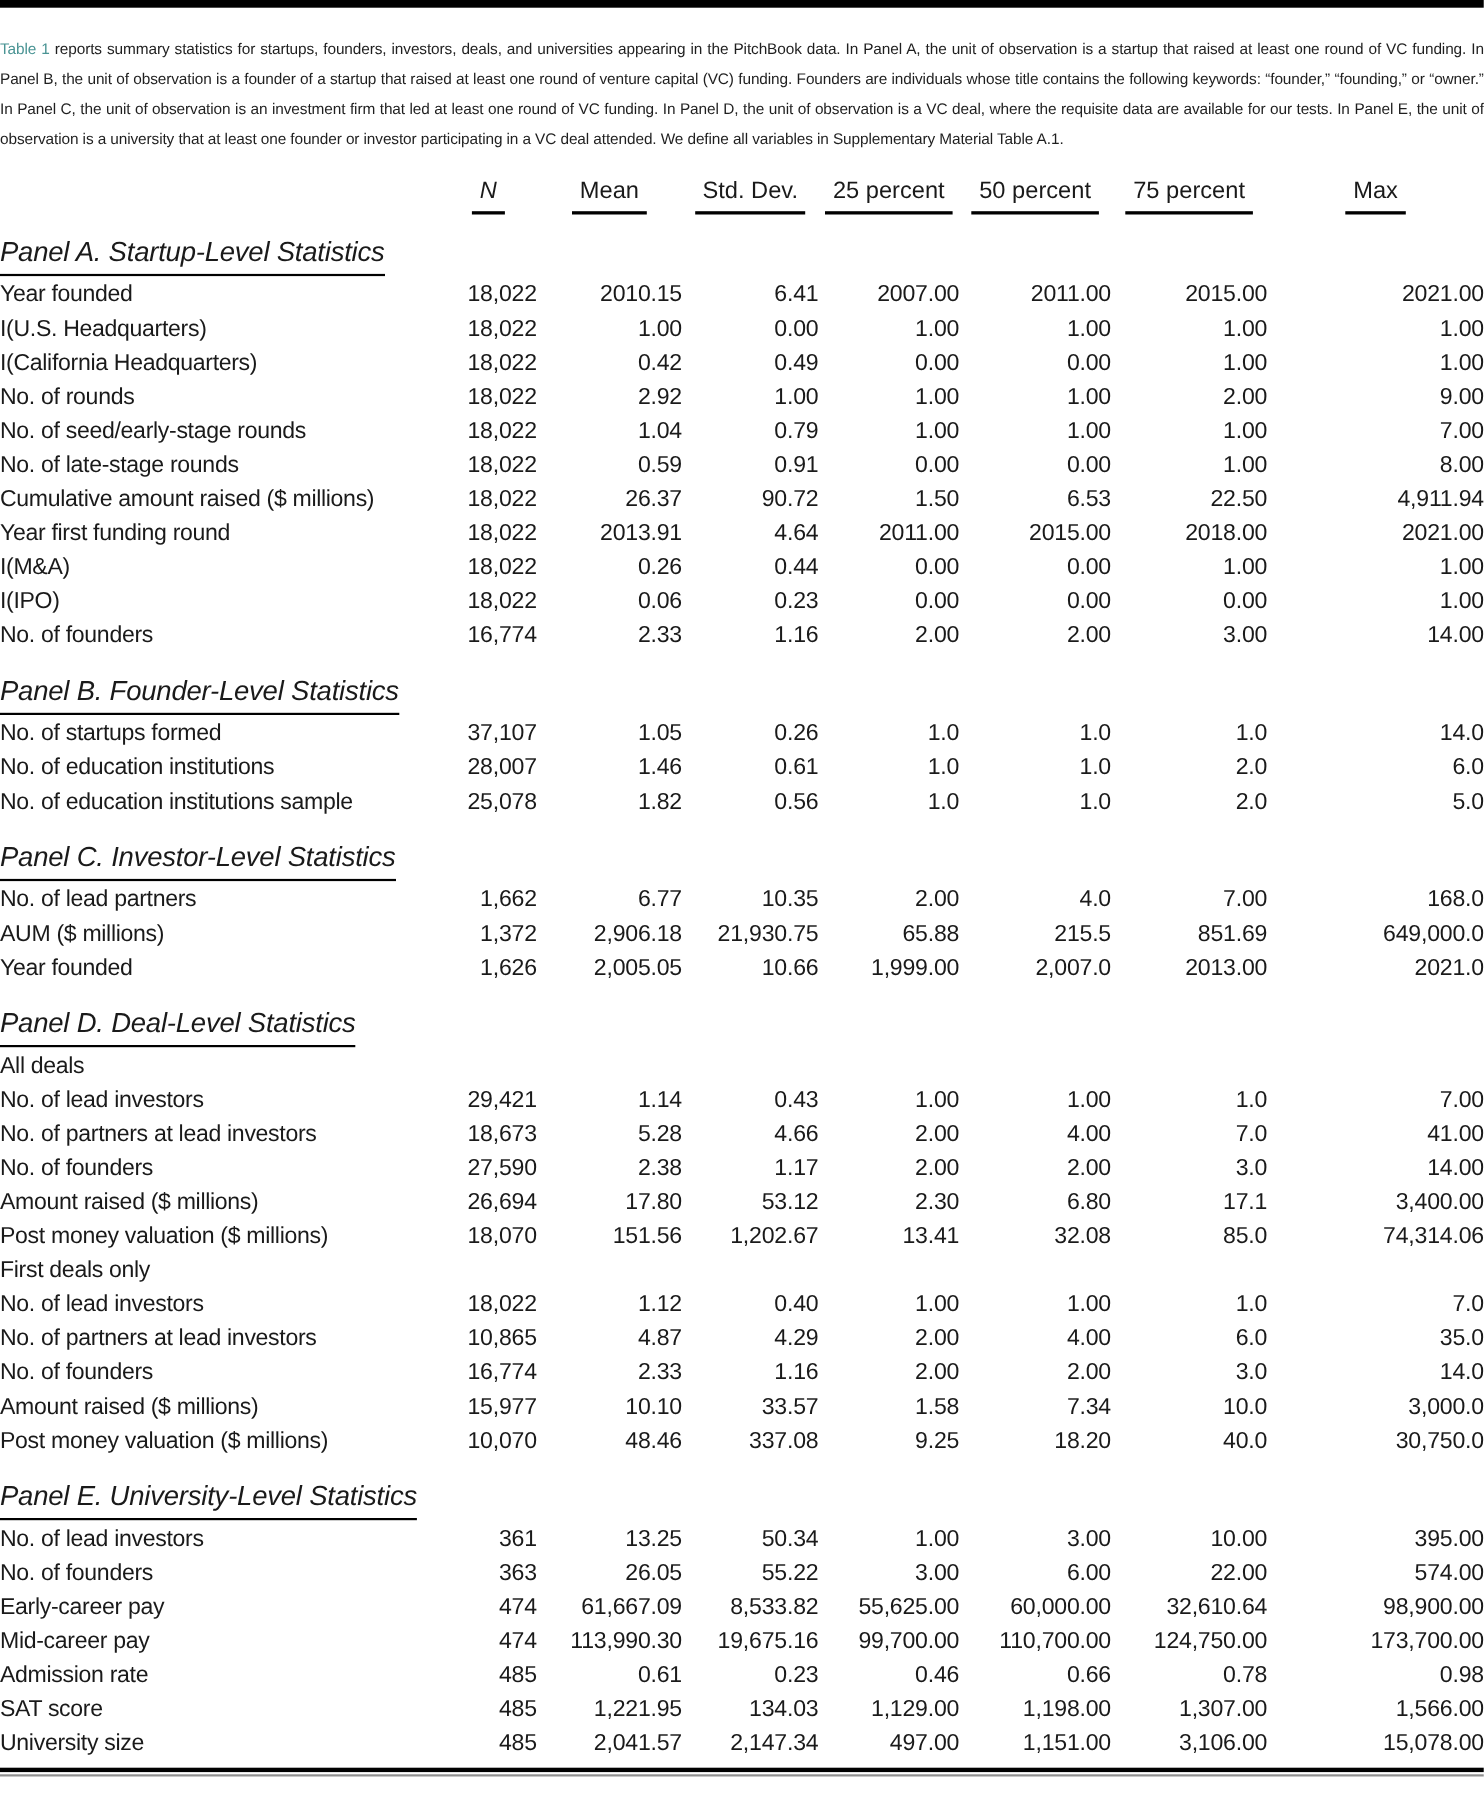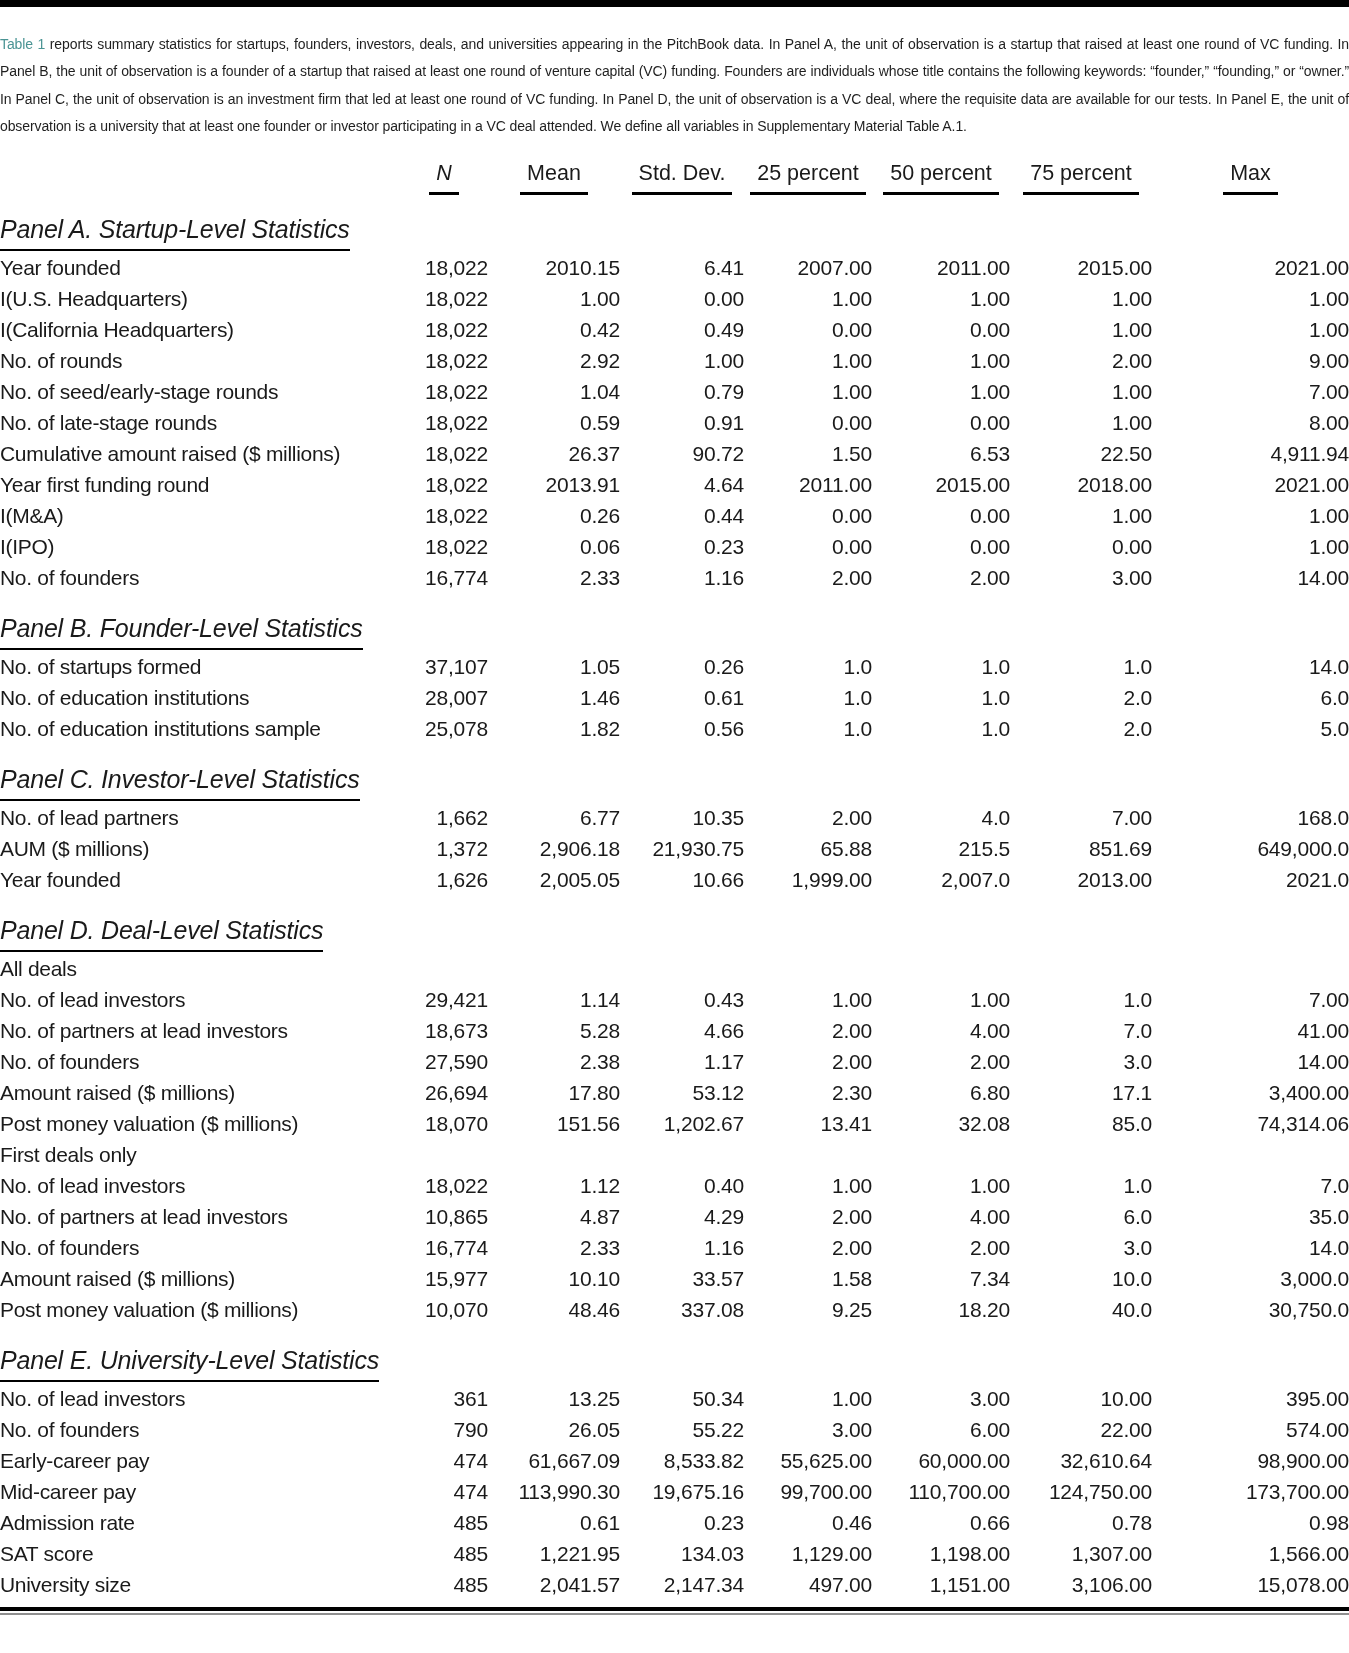--- a/index.html
+++ b/index.html
@@ -399,21 +399,21 @@
           <td class="num">361</td>
           <td class="num">13.25</td>
           <td class="num">50.34</td>
           <td class="num">1.00</td>
           <td class="num">3.00</td>
           <td class="num">10.00</td>
           <td class="num max-col">395.00</td>
         </tr>
         <tr class="data-row">
           <td class="label">No. of founders</td>
-          <td class="num">790</td>
+          <td class="num">363</td>
           <td class="num">26.05</td>
           <td class="num">55.22</td>
           <td class="num">3.00</td>
           <td class="num">6.00</td>
           <td class="num">22.00</td>
           <td class="num max-col">574.00</td>
         </tr>
         <tr class="data-row">
           <td class="label">Early-career pay</td>
           <td class="num">474</td>

